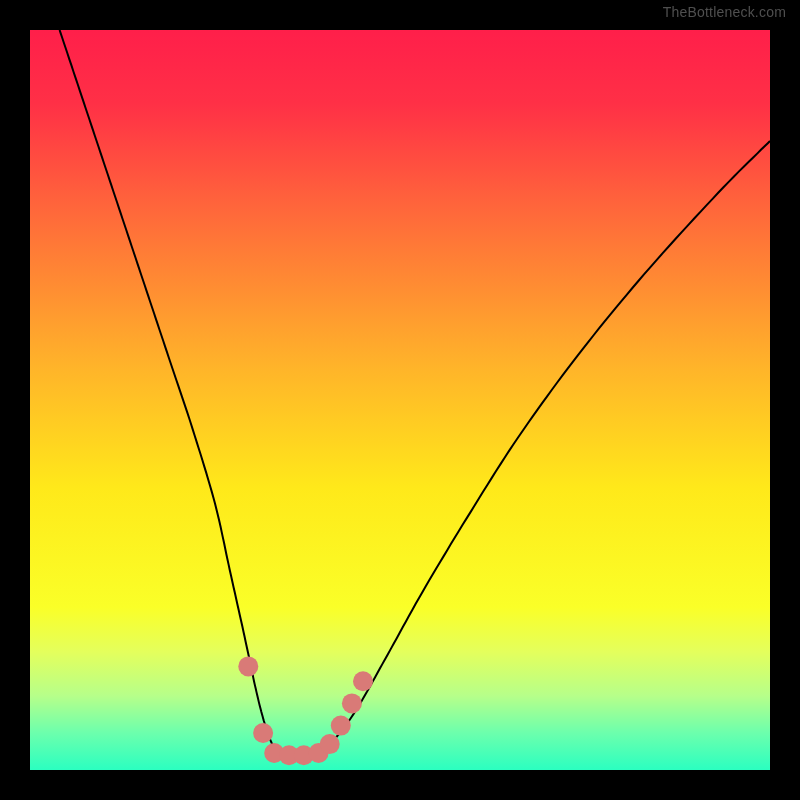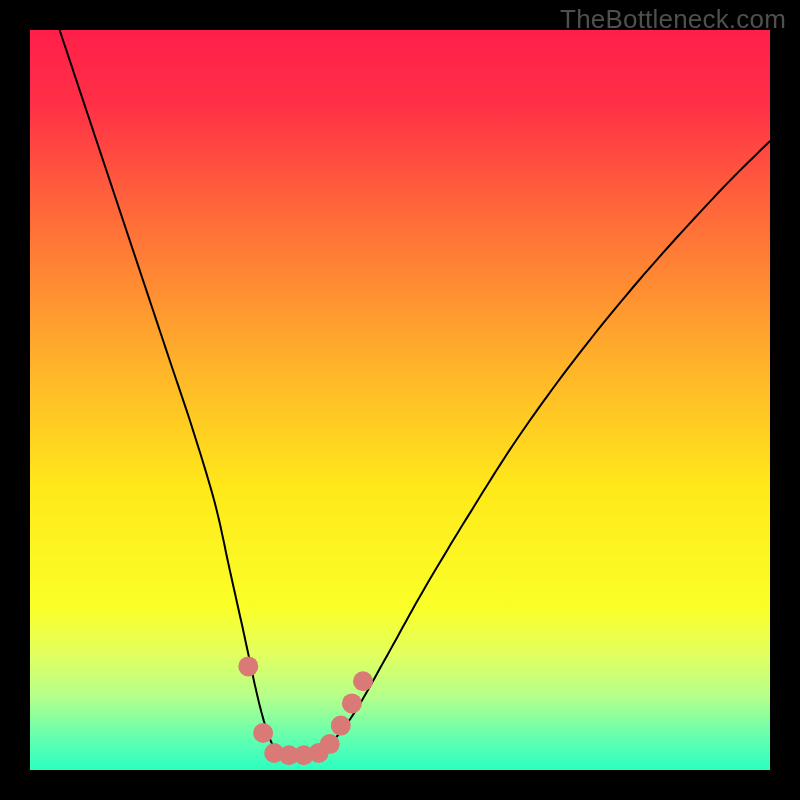--- a/index.html
+++ b/index.html
@@ -46,21 +46,21 @@
     left: 0;
     top: 0;
     width: 100%;
     height: 100%;
   }
   .watermark {
     position: absolute;
     top: 4px;
     right: 14px;
     color: #4f4f4f;
-    font-size: 26px;
+    font-size: 14px;
     font-weight: 500;
     letter-spacing: 0.2px;
     user-select: none;
   }
 </style>
 </head>
 <body>
 
 <div class="frame">
 

